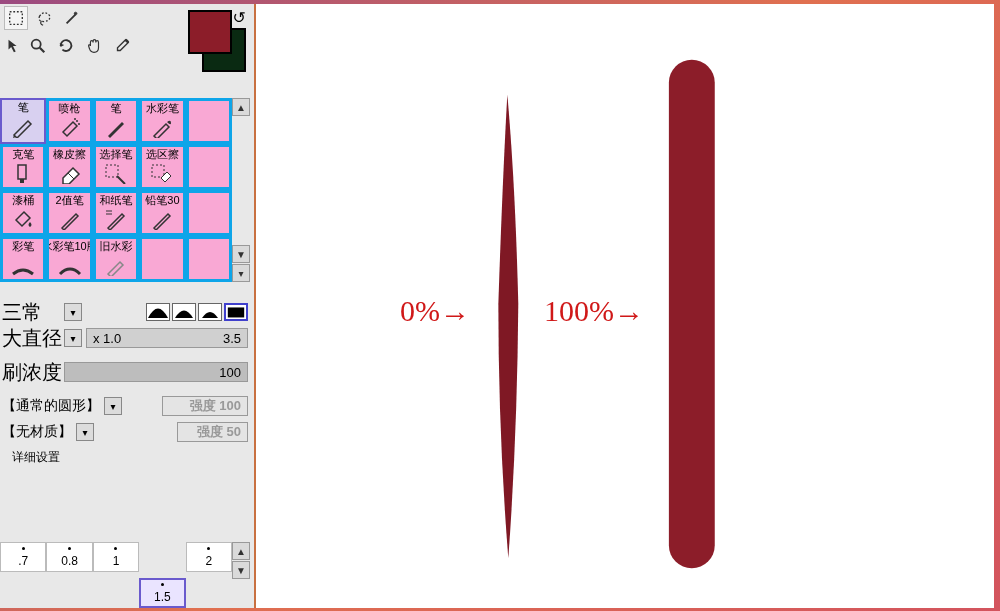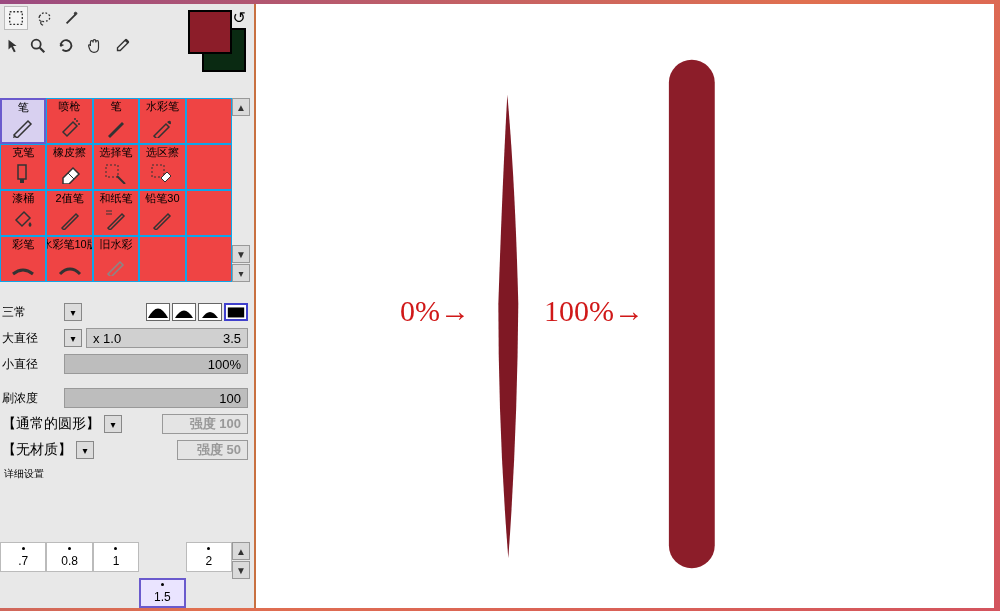--- a/index.html
+++ b/index.html
@@ -26,44 +26,44 @@
 
   .colorbox { position: absolute; right: 12px; top: 6px; width: 54px; height: 62px; }
   .swatch { position: absolute; width: 44px; height: 44px; border: 2px solid #000; }
   .swatch.fg { left: 0; top: 0; background: #8c1d29; z-index: 2; }
   .swatch.bg { left: 14px; top: 18px; background: #0a2a12; }
   .swap { position: absolute; right: -4px; top: -2px; font-size: 16px; }
 
   
   .brushgrid-wrap { position: absolute; top: 94px; left: 0; right: 4px; display: flex; }
   .brushgrid { flex: 1; display: grid; grid-template-columns: repeat(5, 1fr); }
-  .brushcell { height: 46px; border: 1px solid #0ea5e9; background: #ef4444; display: flex; flex-direction: column; align-items: center; justify-content: space-between; padding: 1px 0; font-size: 11px; overflow: hidden; }
+  .brushcell { height: 46px; border: 3px solid #0ea5e9; background: #f9a8d4; display: flex; flex-direction: column; align-items: center; justify-content: space-between; padding: 1px 0; font-size: 11px; overflow: hidden; }
   .brushcell.sel { background: #d8d0f0; border: 2px solid #6a5acd; }
   .brushcell .bicon { flex: 1; display:flex; align-items:center; justify-content:center; }
   .brushcell .bicon svg { width: 26px; height: 22px; }
   .brushcell .blabel { font-size: 11px; line-height: 12px; white-space: nowrap; order: -1; }
   .sidecol { width: 18px; display: flex; flex-direction: column; gap: 1px; }
   .arrowbtn { width: 18px; height: 18px; background: #dadada; border: 1px solid #999; display:flex; align-items:center; justify-content:center; font-size:10px; color:#333; }
   .sidecol .filler { flex:1; }
 
   
   .params { position: absolute; top: 295px; left: 0; right: 4px; }
   .paramrow { display: flex; align-items: center; height: 26px; padding: 0 2px; gap: 4px; }
-  .plabel { width: 58px; font-size: 12px; white-space: nowrap; }
+  .plabel { width: 58px; font-size: 20px; white-space: nowrap; }
   .curvepick { display:flex; gap:2px; }
   .curvepick span { width: 24px; height: 18px; border: 1px solid #666; background: #fff; display:flex; align-items:center; justify-content:center; }
   .curvepick span.sel { border: 2px solid #4040cc; }
   .curvepick svg { width: 22px; height: 14px; }
   .slider { flex:1; height: 20px; background: #d0d0d0; border: 1px solid #999; position: relative; display:flex; align-items:center; justify-content:flex-end; padding-right:6px; font-size:13px;gap:36px; }
   .slider .fill { position:absolute; left:0; top:0; bottom:0; background: #bdbdbd; }
   .slider .val { position: relative; }
   .dd { width: 18px; height: 18px; border: 1px solid #888; background:#dcdcdc; display:flex; align-items:center; justify-content:center; font-size:10px; }
   .disabled .slider, .slider.dis { background: #e4e4e4; color:#999;font-weight:bold; }
 
-  .sectitle { font-size: 10px; padding: 4px 4px; }
+  .sectitle { font-size: 12px; padding: 4px 12px; }
 
   
   .spacewrap { position: absolute; bottom: 0; left: 0; right: 4px; display:flex; }
   .spacegrid { flex:1; display: grid; grid-template-columns: repeat(5, 1fr); }
   .spcell { height: 30px; border: 1px solid #bbb; background:#fff; display:flex; flex-direction:column; align-items:center; justify-content:center; font-size:12px; }
   .spcell.sel { border: 2px solid #6a5acd; background: #eae4ff; margin-top: 36px; }
   .spcell .dot { width: 3px; height: 3px; background: #000; border-radius: 50%; margin-bottom: 4px; }
 
   
   .canvas .label { position:absolute; font-family: "SimSun", serif; font-size: 30px; color: #d01818; }
@@ -323,37 +323,30 @@
 
       <div class="paramrow">
         <span class="plabel">大直径</span>
         <span class="dd">▾</span>
         <div class="slider" style="justify-content:space-between;padding-left:6px">
           <span class="val">x 1.0</span>
           <span class="val">3.5</span>
         </div>
       </div>
 
-      <div class="paramrow">
-        <span class="plabel">小直径</span>
-        <div class="slider">
-          <div class="fill" style="width:100%"></div>
-          <span class="val">100%</span>
-        </div>
-      </div>
 
       <div class="paramrow" style="margin-top:8px">
         <span class="plabel">刷浓度</span>
         <div class="slider">
           <div class="fill" style="width:100%"></div>
           <span class="val">100</span>
         </div>
       </div>
 
-      <div class="paramrow" style="">
+      <div class="paramrow" style="margin-top:8px">
         <span style="font-size:14px">【通常的圆形】</span>
         <span class="dd">▾</span>
         <div style="flex:1"></div>
         <div class="slider dis" style="width:86px;flex:none">
           <span class="val"><span>强度</span> <span>100</span></span>
         </div>
       </div>
 
       <div class="paramrow">
         <span style="font-size:14px">【无材质】</span>

